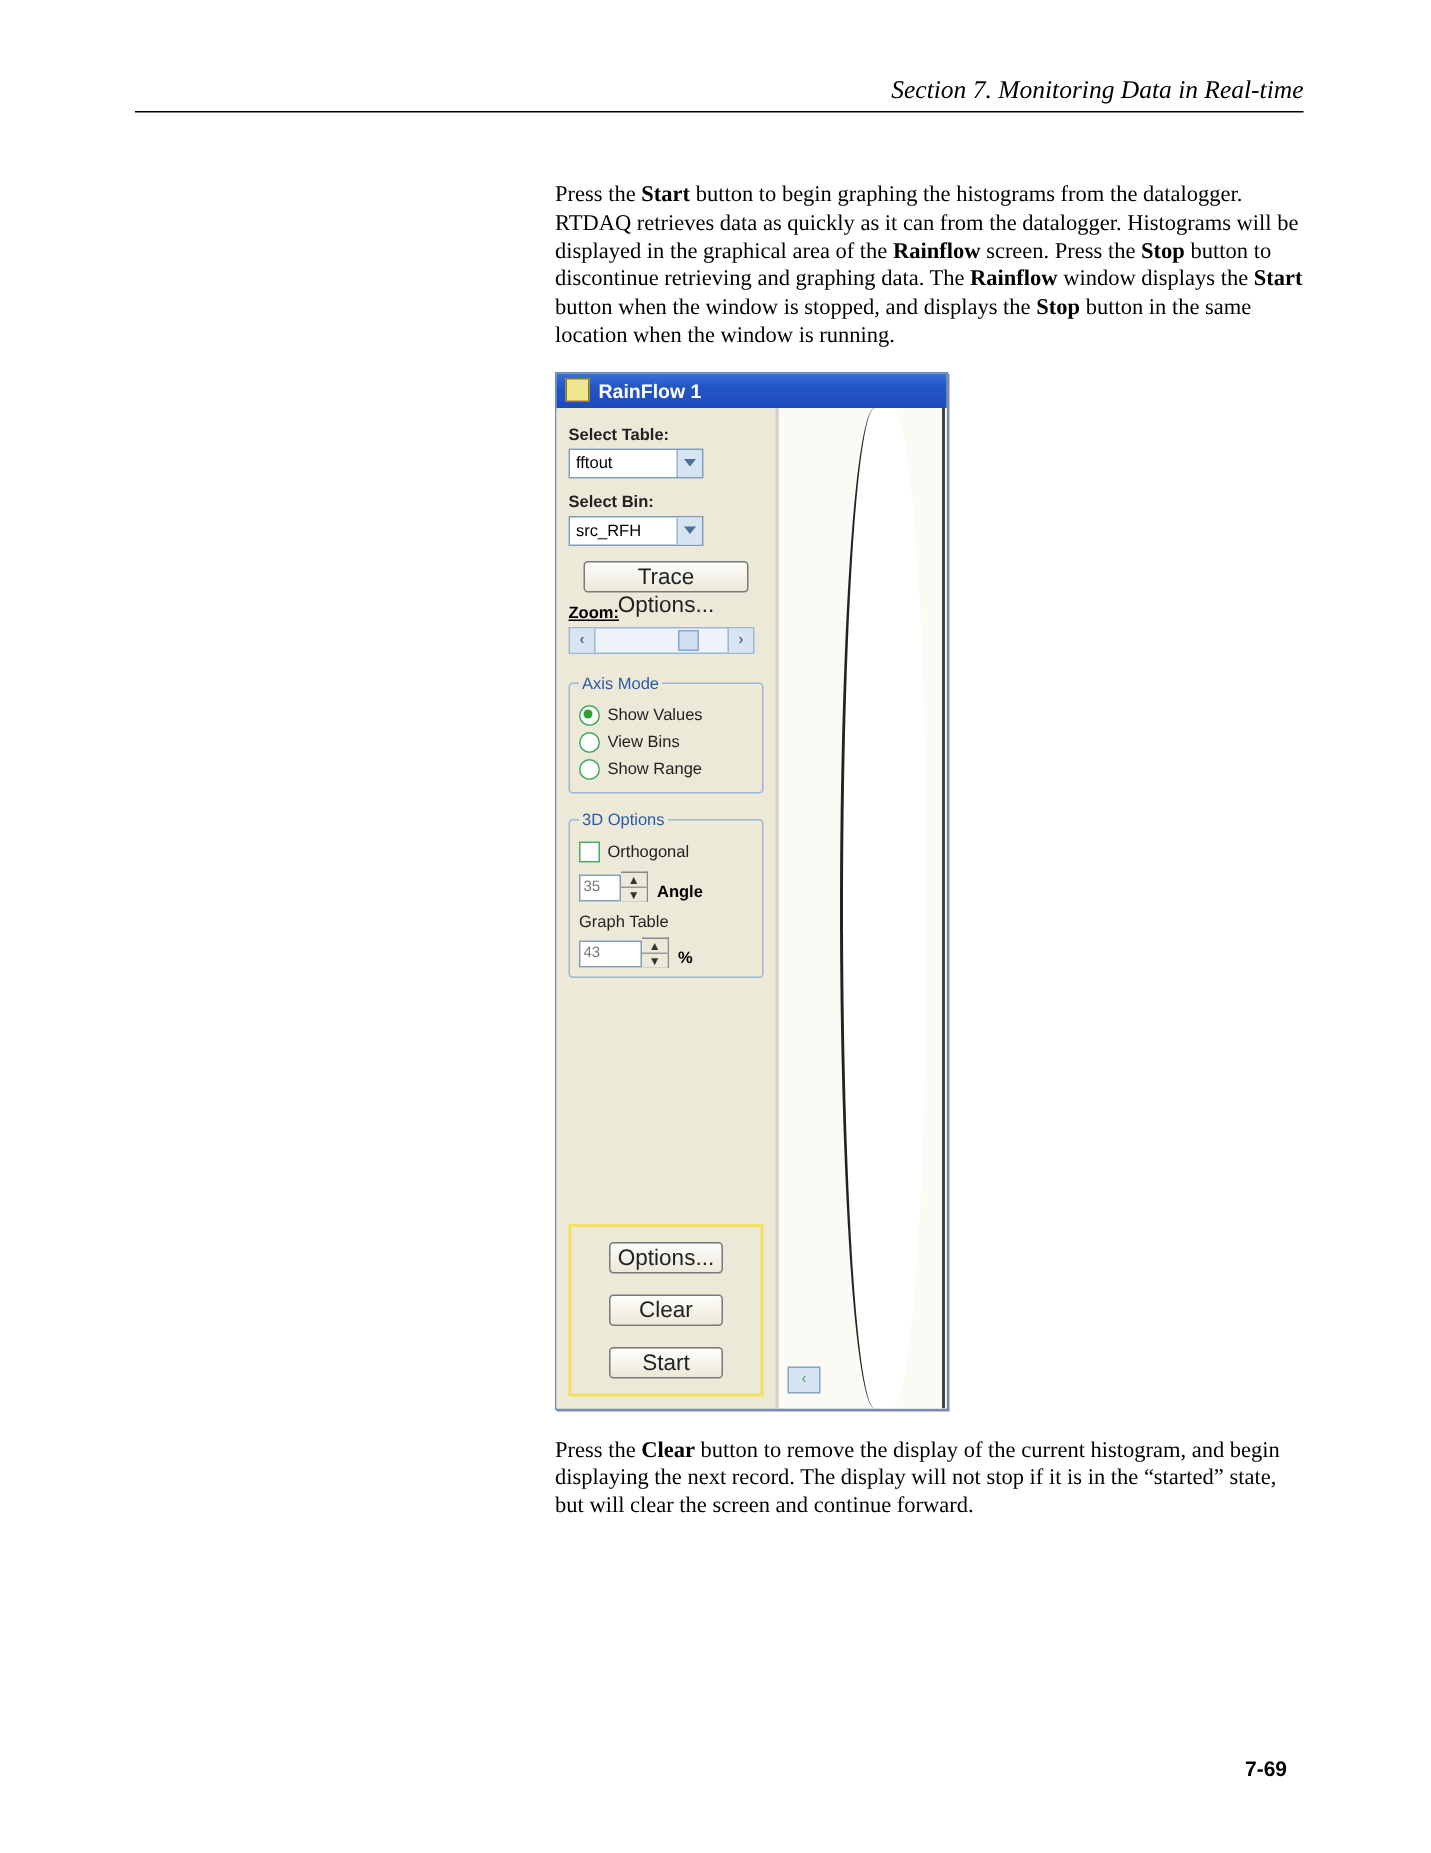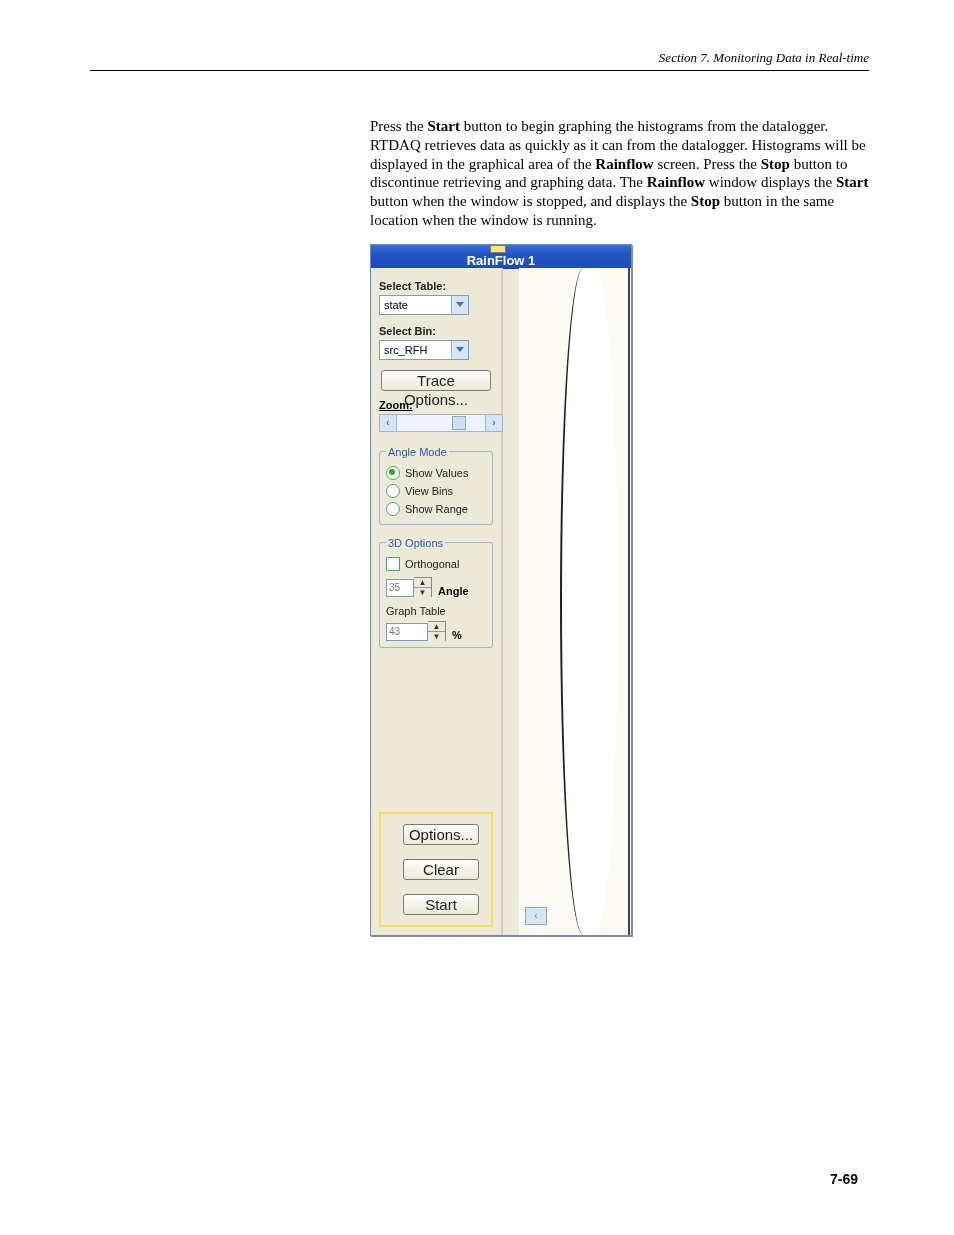--- a/index.html
+++ b/index.html
@@ -13,21 +13,21 @@
   .page {
     width: 954px;
     height: 1235px;
     position: relative;
     box-sizing: border-box;
     padding: 50px 85px 40px 90px;
   }
   .running-head {
     text-align: right;
     font-style: italic;
-    font-size: 13px;
+    font-size: 17px;
     border-bottom: 1px solid #000;
     padding-bottom: 4px;
     margin-bottom: 46px;
   }
   h2.section-title {
     font-family: Arial, Helvetica, sans-serif;
     font-weight: bold;
     font-size: 22px;
     margin: 0 0 10px 90px;
   }
@@ -62,32 +62,31 @@
   .titlebar {
     height: 23px;
     background: linear-gradient(to bottom, #3a6fd8 0%, #2455c4 40%, #1d4bbf 100%);
     color: #fff;
     font-weight: bold;
     display: flex;
     align-items: center;
     padding: 0 6px;
     border-bottom: 1px solid #1d3e94;
     font-size: 13px;
-    flex-direction: column;
   }
   .titlebar .tb-icon {
     width: 14px; height: 14px;
     margin-right: 6px;
     background: #f0e68c;
     border: 1px solid #8b7d2a;
   }
   .sidepanel {
     position: absolute;
     top: 23px; left: 0; bottom: 0;
-    width: 132px;
+    width: 148px;
     background: #ece9d8;
     border-right: 2px solid #d4d0c8;
     box-sizing: border-box;
     padding: 12px 8px;
   }
   .content-area {
     position: absolute;
     top: 23px; left: 148px; right: 0; bottom: 0;
     background: #fbfaf5;
     overflow: hidden;
@@ -267,21 +266,21 @@
         <div class="ragged-left-edge"></div>
         <div class="ragged-wave"></div>
       </div>
       <div class="mini-hscroll">‹</div>
     </div>
 
     <div class="sidepanel">
 
       <div class="lbl">Select Table:</div>
       <div class="dropdown">
-        <span class="val">state</span>
+        <span class="val">fftout</span>
         <span class="dd-btn">
             <span class="dd-arrow"></span>
           </span>
       </div>
 
       <div class="lbl">Select Bin:</div>
       <div class="dropdown">
         <span class="val">src_RFH</span>
         <span class="dd-btn">
             <span class="dd-arrow"></span>
@@ -292,21 +291,21 @@
 
       <div class="zoom-label">Zoom:</div>
       <div class="zoom-bar">
         <span class="cap capL">‹</span>
         <span style="flex:1"></span>
         <span class="cap capR">›</span>
         <span class="thumb"></span>
       </div>
 
       <fieldset class="group">
-        <legend>Angle Mode</legend>
+        <legend>Axis Mode</legend>
         <div class="radio-row">
           <span class="radio checked"></span>
           <span>Show Values</span>
         </div>
         <div class="radio-row">
           <span class="radio"></span>
           <span>View Bins</span>
         </div>
         <div class="radio-row">
           <span class="radio"></span>
@@ -343,16 +342,19 @@
       <div class="bottom-buttons">
         <span class="btn">Options...</span>
         <span class="btn">Clear</span>
         <span class="btn">Start</span>
       </div>
 
     </div>
   </div>
 
   <div class="body-text">
+    <p>
+      <span>Press the </span><b>Clear</b><span> button to remove the display of the current histogram, and begin displaying the next record.  The display will not stop if it is in the “started” state, but will clear the screen and continue forward.</span>
+    </p>
   </div>
 
   <div class="page-num">7-69</div>
 </div>
 
 </body></html>

